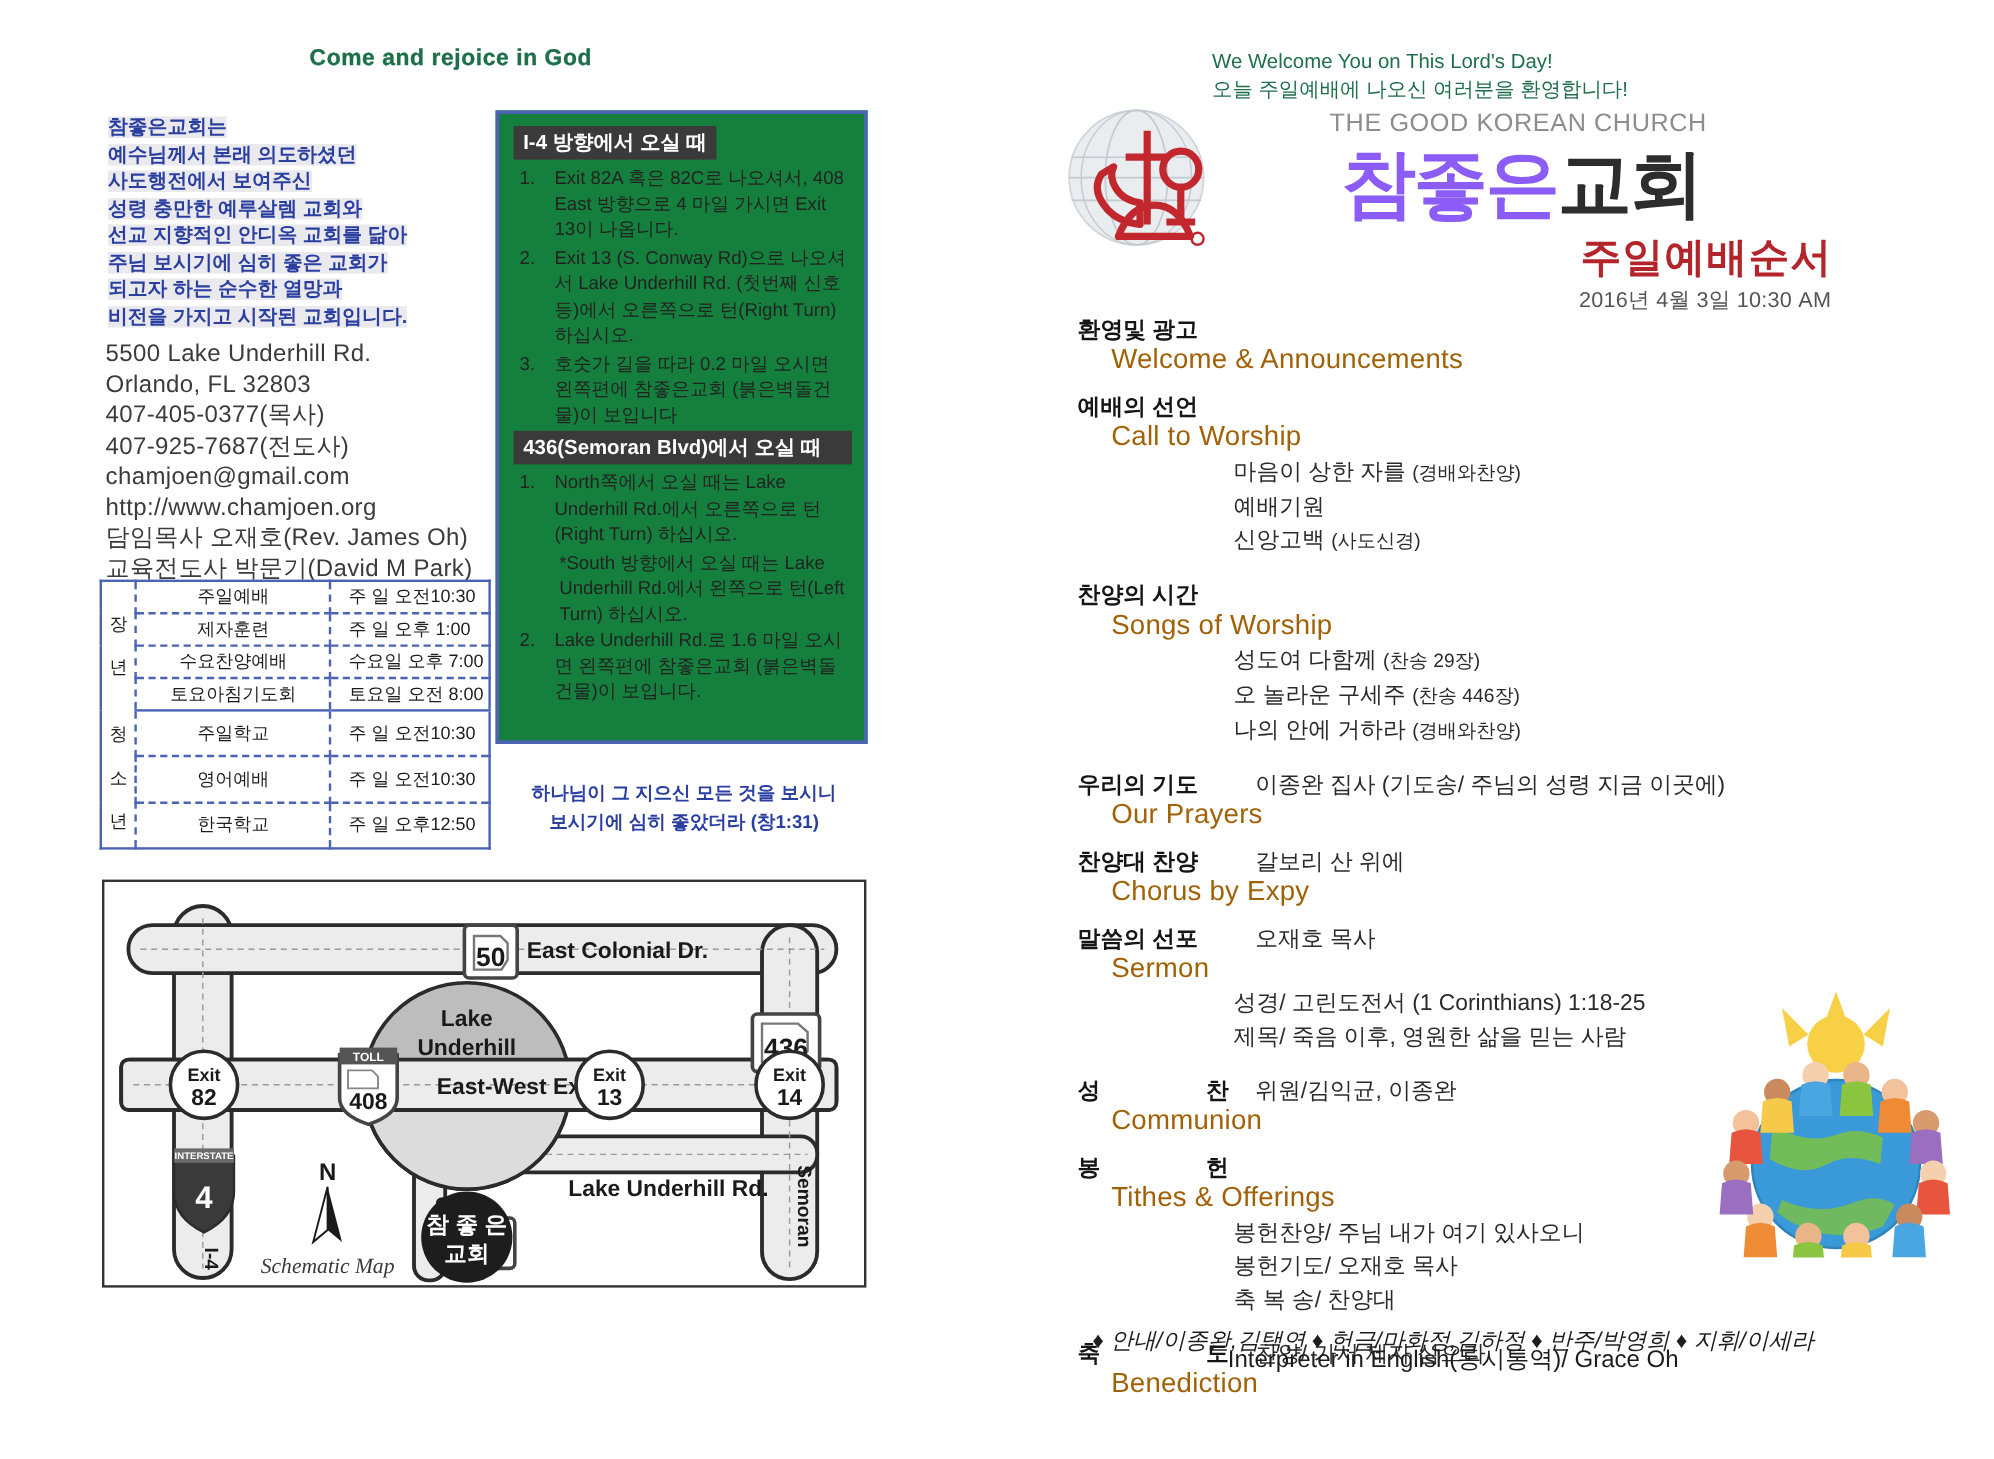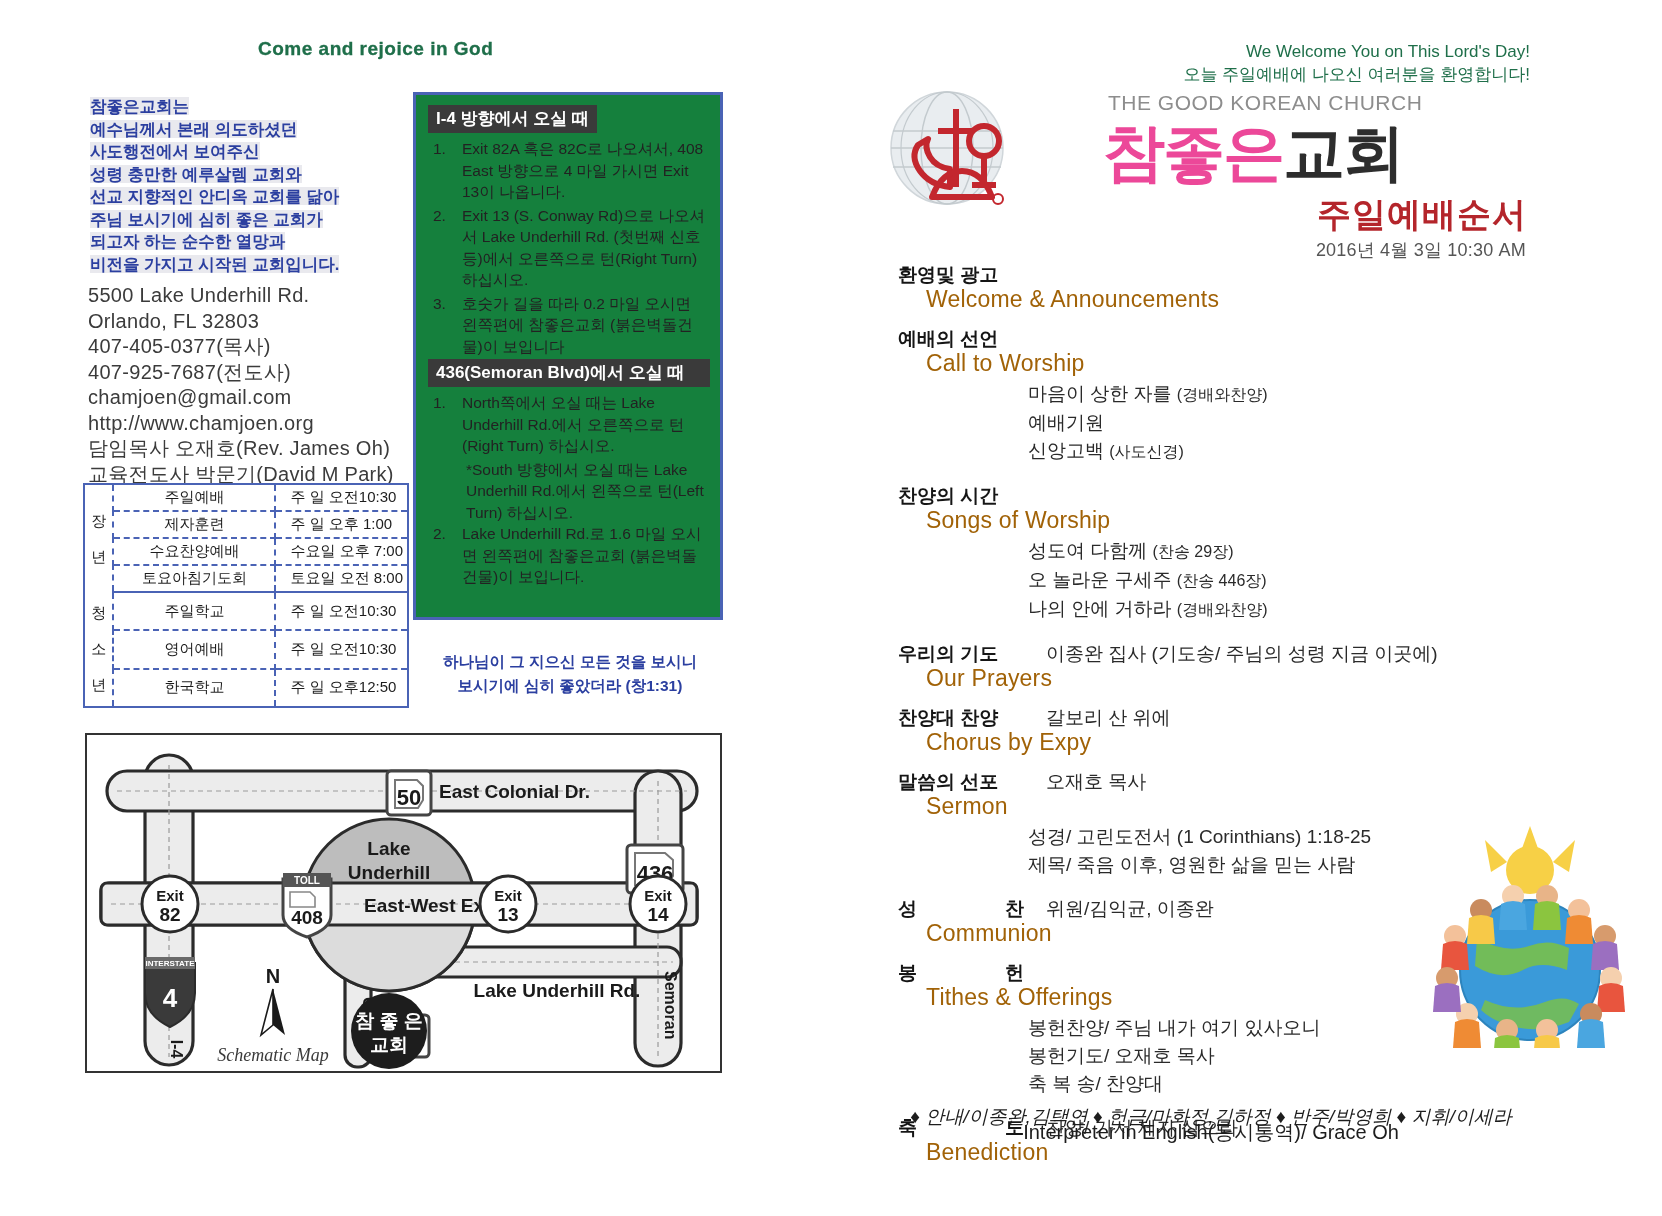--- a/index.html
+++ b/index.html
@@ -86,38 +86,38 @@
   #map-box {
     position:absolute; left:85px; top:733px; width:637px; height:340px;
     border:2px solid #333; background:#fff; overflow:hidden;
   }
   #map-svg { display:block; }
 
   
   #right-panel { position:absolute; left:760px; top:0; width:902px; height:1216px; }
 
   .welcome {
-    position:absolute; right:132px; top:40px; text-align:right;
+    position:absolute; right:132px; top:40px; text-align:left;
     font-size:17px; line-height:23px; color:#1f6f4a; width:520px;
   }
 
   
   #logo { position:absolute; left:128px; top:85px; width:560px; height:130px; }
   #logo-globe { position:absolute; left:0px; top:4px; width:118px; height:118px; }
   #logo-mark { position:absolute; left:18px; top:8px; width:110px; height:112px; }
   .logo-eng {
     position:absolute; left:220px; top:6px;
     font-size:21px; letter-spacing:0.5px; color:#8d8d8d; font-weight:500;
     white-space:nowrap;
   }
   .logo-ko {
     position:absolute; left:215px; top:26px;
     font-size:62px; font-weight:bold; letter-spacing:-2px; white-space:nowrap;
   }
-  .logo-ko .b { color:#ec4899; }
+  .logo-ko .b { color:#8b5cf6;margin-left:15px; }
   .logo-ko .d { color:#2d2d2d; }
 
   .svc-title {
     position:absolute; right:135px; top:192px;
     font-size:34px; font-weight:bold; color:#b4252b; letter-spacing:1px;
   }
   .svc-date {
     position:absolute; right:136px; top:238px;
     font-size:18px; color:#555; letter-spacing:0.2px;
   }

